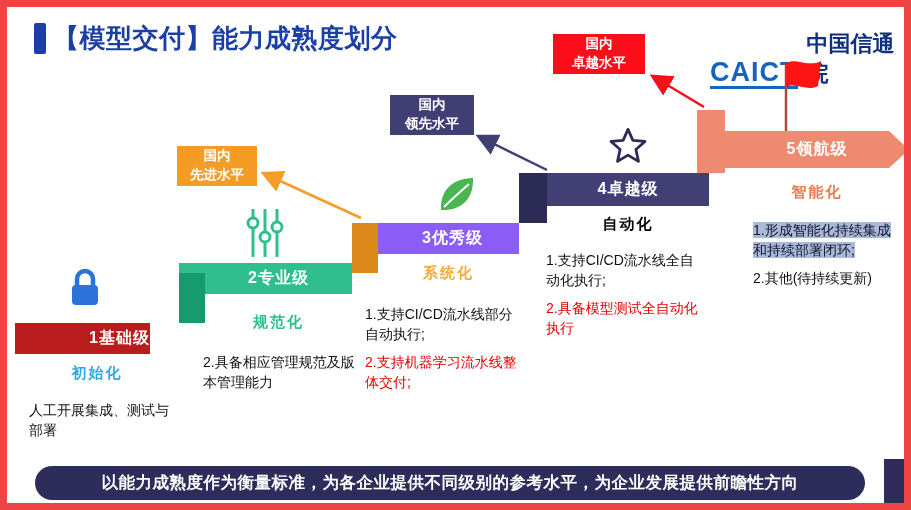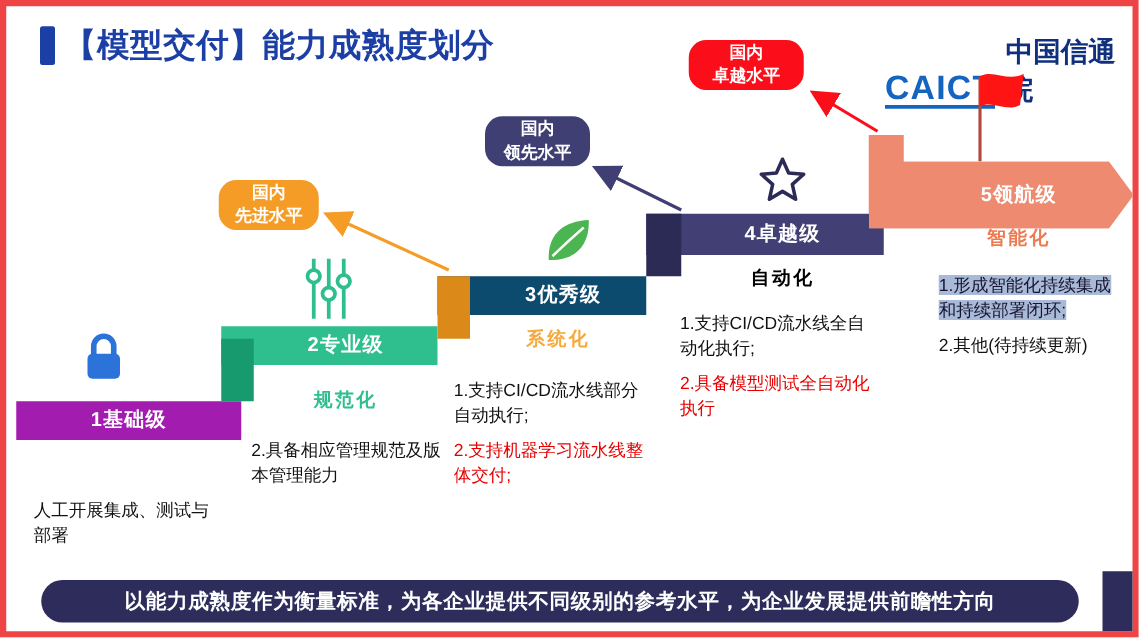--- a/index.html
+++ b/index.html
@@ -1,40 +1,40 @@
 <!DOCTYPE html>
 <html><head>
 <meta charset="utf-8">
 <style>
   * { margin:0; padding:0; box-sizing:border-box; }
   body { background:#f3f3f3; font-family:"Liberation Sans","DejaVu Sans",sans-serif; }
   .slide {
     position:relative; width:911px; height:510px; background:#ffffff;
-    overflow:hidden; border:5px solid #ef4444;
+    overflow:hidden; border:7px solid #ef4444;
   }
 
   
   .title-square { position:absolute; left:27px; top:16px; width:12px; height:31px; background:#1C3FA5; border-radius:2px; }
   .page-title { position:absolute; left:46px; top:14px; font-size:26px; font-weight:bold; color:#1C3FA5; letter-spacing:0.5px; }
   .logo { position:absolute; left:703px; top:22px; display:flex; align-items:flex-end; gap:9px; }
   .logo-en { color:#1565C0; font-size:27px; font-weight:bold; letter-spacing:1px; border-bottom:3px solid #1565C0; line-height:1.05; }
   .logo-cn { color:#10307E; font-size:22px; font-weight:bold; }
 
   
   .bar { position:absolute; display:flex; align-items:center; justify-content:center;
          color:#fff; font-weight:bold; font-size:16px; letter-spacing:1px; }
   .riser { position:absolute; }
-  .bar1 { left:8px;   top:316px; width:180px; height:31px; background:#a21caf; }
+  .bar1 { left:8px;   top:316px; width:135px; height:31px; background:#b91c1c;justify-content:flex-end; }
   .bar2 { left:172px; top:256px; width:173px; height:31px; background:#2FBE8D; padding-left:26px; }
   .riser2 { left:172px; top:266px; width:26px; height:50px; background:#179A6D; }
-  .bar3 { left:345px; top:216px; width:167px; height:31px; background:#0c4a6e; padding-left:34px; }
+  .bar3 { left:345px; top:216px; width:167px; height:31px; background:#8b5cf6; padding-left:34px; }
   .riser3 { left:345px; top:216px; width:26px; height:50px; background:#DB8A1A; }
   .bar4 { left:512px; top:166px; width:190px; height:33px; background:#413F74; padding-left:28px; }
   .riser4 { left:512px; top:166px; width:28px; height:50px; background:#2C2B55; }
-  .bar5 { left:690px; top:124px; width:212px; height:54px; background:#ED8A70; padding-left:28px;
+  .bar5 { left:690px; top:124px; width:212px; height:37px; background:#ED8A70; padding-left:28px;
           clip-path:polygon(0 0, calc(100% - 20px) 0, 100% 50%, calc(100% - 20px) 100%, 0 100%); }
   .riser5 { left:690px; top:103px; width:28px; height:63px; background:#ED8A70; }
 
   
   .keyword { position:absolute; font-weight:bold; font-size:15px; text-align:center; letter-spacing:2px; }
   .kw1 { left:8px;   top:357px; width:164px; color:#2FA9E2; }
   .kw2 { left:198px; top:306px; width:147px; color:#2FBE8D; }
   .kw3 { left:371px; top:257px; width:141px; color:#F6A93C; }
   .kw4 { left:540px; top:208px; width:162px; color:#000000; }
   .kw5 { left:740px; top:176px; width:140px; color:#ED7B52; }
@@ -45,21 +45,21 @@
   .desc1 { left:12px;  top:393px; width:150px; }
   .desc2 { left:186px; top:345px; width:162px; }
   .desc2 .item { margin-bottom:9px; }
   .desc3 { left:348px; top:297px; width:170px; }
   .desc4 { left:529px; top:243px; width:162px; }
   .desc5 { left:736px; top:213px; width:152px; }
   .red { color:#E80000; }
   .hl { background:#A9B9D8; color:#15152e; }
 
   
-  .badge { position:absolute; border-radius:14px; color:#fff; font-weight:bold; font-size:13.5px;
+  .badge { position:absolute; border-radius:0; color:#fff; font-weight:bold; font-size:13.5px;
            text-align:center; display:flex; flex-direction:column; justify-content:center; line-height:1.4; }
   .badge-adv  { left:170px; top:139px; width:80px; height:40px; background:#F59C26; }
   .badge-lead { left:383px; top:88px;  width:84px; height:40px; background:#403F74; }
   .badge-top  { left:546px; top:27px;  width:92px; height:40px; background:#FB0D1A; }
 
   
   .icon { position:absolute; }
   .icon-lock    { left:60px;  top:258px; }
   .icon-sliders { left:238px; top:199px; }
   .icon-leaf    { left:428px; top:168px; }
@@ -98,20 +98,21 @@
   <div class="riser riser3"></div>
   <div class="bar bar4">
       <span>4卓越级</span>
     </div>
   <div class="riser riser4"></div>
   <div class="riser riser5"></div>
   <div class="bar bar5">
       <span>5领航级</span>
     </div>
 
+  <div class="keyword kw1">初始化</div>
   <div class="keyword kw2">规范化</div>
   <div class="keyword kw3">系统化</div>
   <div class="keyword kw4">自动化</div>
   <div class="keyword kw5">智能化</div>
 
   <div class="desc desc1">
     <div class="item">人工开展集成、测试与部署</div>
   </div>
   <div class="desc desc2">
     <div class="item">2.具备相应管理规范及版本管理能力</div>

